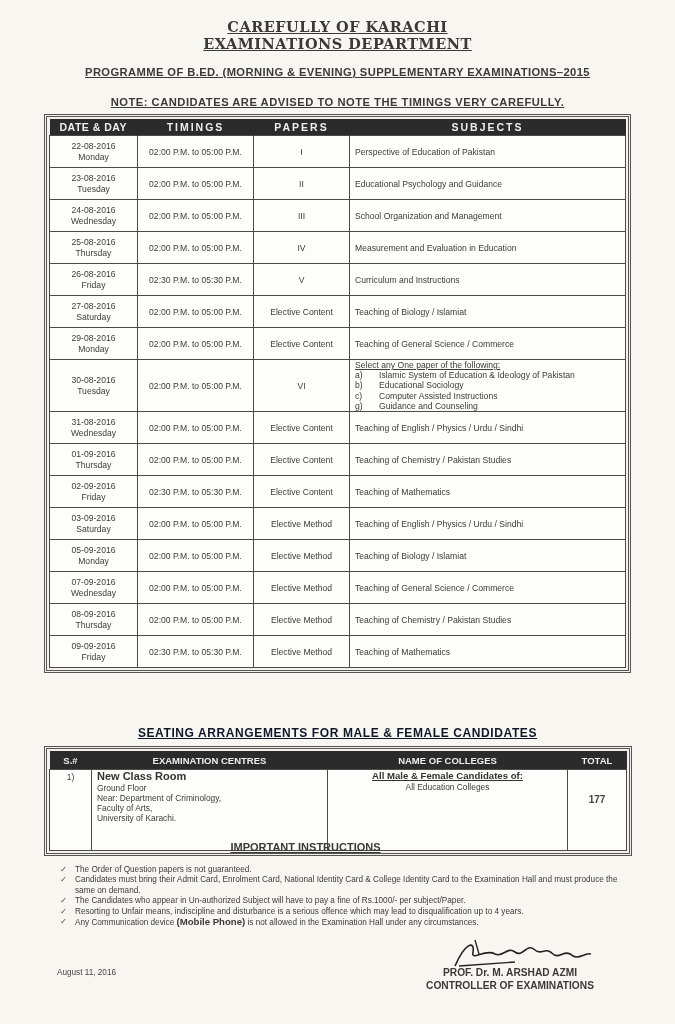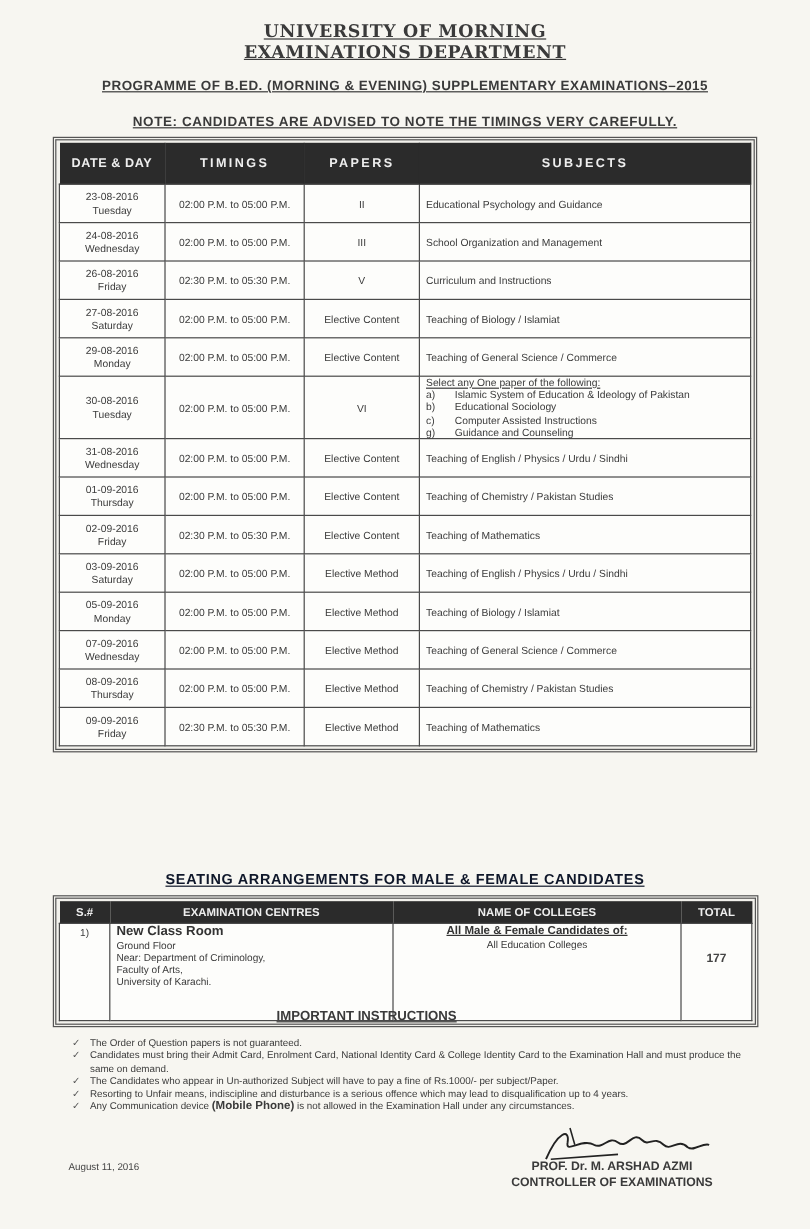--- a/index.html
+++ b/index.html
@@ -18,21 +18,21 @@
 
   
   .frame {
     position: absolute; left: 44px; top: 114px; width: 587px;
     border: 3px double #555; padding: 2px; box-sizing: border-box;
     background: #f2f1ec;
   }
   table { border-collapse: collapse; width: 100%; table-layout: fixed; }
   .sched th {
     background: #2b2b2b; color: #eee; font-size: 10.5px; font-weight: bold;
-    letter-spacing: 2px; height: 34px; padding: 0; text-align: center;
+    letter-spacing: 2px; height: 16px; padding: 0; text-align: center;
     border-right: 1px solid #2b2b2b;
   }
   .sched th.first { letter-spacing: 0.5px; }
   .sched td {
     border: 1.5px solid #4a4a4a; background: #fdfdfb; font-size: 8.6px;
     color: #3b3b3b; height: 31px; padding: 0; vertical-align: middle;
   }
   .sched td.date { text-align: center; line-height: 11px; }
   .sched td.time { text-align: center; }
   .sched td.paper { text-align: center; }
@@ -63,21 +63,21 @@
   .instr .mob { font-size: 9.6px; font-weight: bold; }
 
   .date-sig { position: absolute; left: 57px; top: 968px; font-size: 8.2px; color: #444; }
   .sign { position: absolute; left: 445px; top: 938px; width: 150px; height: 34px; }
   .sig-name { position: absolute; left: 380px; width: 260px; top: 966px; text-align: center; font-size: 10.2px; font-weight: bold; color: #3a3a3a; line-height: 13px; }
 </style>
 </head>
 <body>
 
 <div class="hdr uni">
-  <div>UNIVERSITY OF MORNING</div>
+  <div>CAREFULLY OF KARACHI</div>
   <div>EXAMINATIONS DEPARTMENT</div>
 </div>
 <div class="hdr prog">PROGRAMME OF B.ED. (MORNING &amp; EVENING) SUPPLEMENTARY EXAMINATIONS–2015</div>
 <div class="hdr held">(TO BE HELD IN AUGUST, 2016)</div>
 <div class="hdr note">NOTE:   CANDIDATES ARE ADVISED TO NOTE THE TIMINGS VERY CAREFULLY.</div>
 
 <div class="frame">
   <table class="sched">
     <colgroup>
       <col style="width:88px">
@@ -89,35 +89,53 @@
       <tr>
         <th class="first">DATE &amp; DAY</th>
         <th>TIMINGS</th>
         <th>PAPERS</th>
         <th>SUBJECTS</th>
       </tr>
     </thead>
     <tbody id="sched-body">
         <tr>
           <td class="date">
+            <div>22-08-2016</div>
+            <div>Monday</div>
+          </td>
+          <td class="time">02:00 P.M. to 05:00 P.M.</td>
+          <td class="paper">I</td>
+          <td class="subj"><span>Perspective of Education of Pakistan</span></td>
+        </tr>
+        <tr>
+          <td class="date">
             <div>23-08-2016</div>
             <div>Tuesday</div>
           </td>
           <td class="time">02:00 P.M. to 05:00 P.M.</td>
           <td class="paper">II</td>
           <td class="subj"><span>Educational Psychology and Guidance</span></td>
         </tr>
         <tr>
           <td class="date">
             <div>24-08-2016</div>
             <div>Wednesday</div>
           </td>
           <td class="time">02:00 P.M. to 05:00 P.M.</td>
           <td class="paper">III</td>
           <td class="subj"><span>School Organization and Management</span></td>
+        </tr>
+        <tr>
+          <td class="date">
+            <div>25-08-2016</div>
+            <div>Thursday</div>
+          </td>
+          <td class="time">02:00 P.M. to 05:00 P.M.</td>
+          <td class="paper">IV</td>
+          <td class="subj"><span>Measurement and Evaluation in Education</span></td>
         </tr>
         <tr>
           <td class="date">
             <div>26-08-2016</div>
             <div>Friday</div>
           </td>
           <td class="time">02:30 P.M. to 05:30 P.M.</td>
           <td class="paper">V</td>
           <td class="subj"><span>Curriculum and Instructions</span></td>
         </tr>

